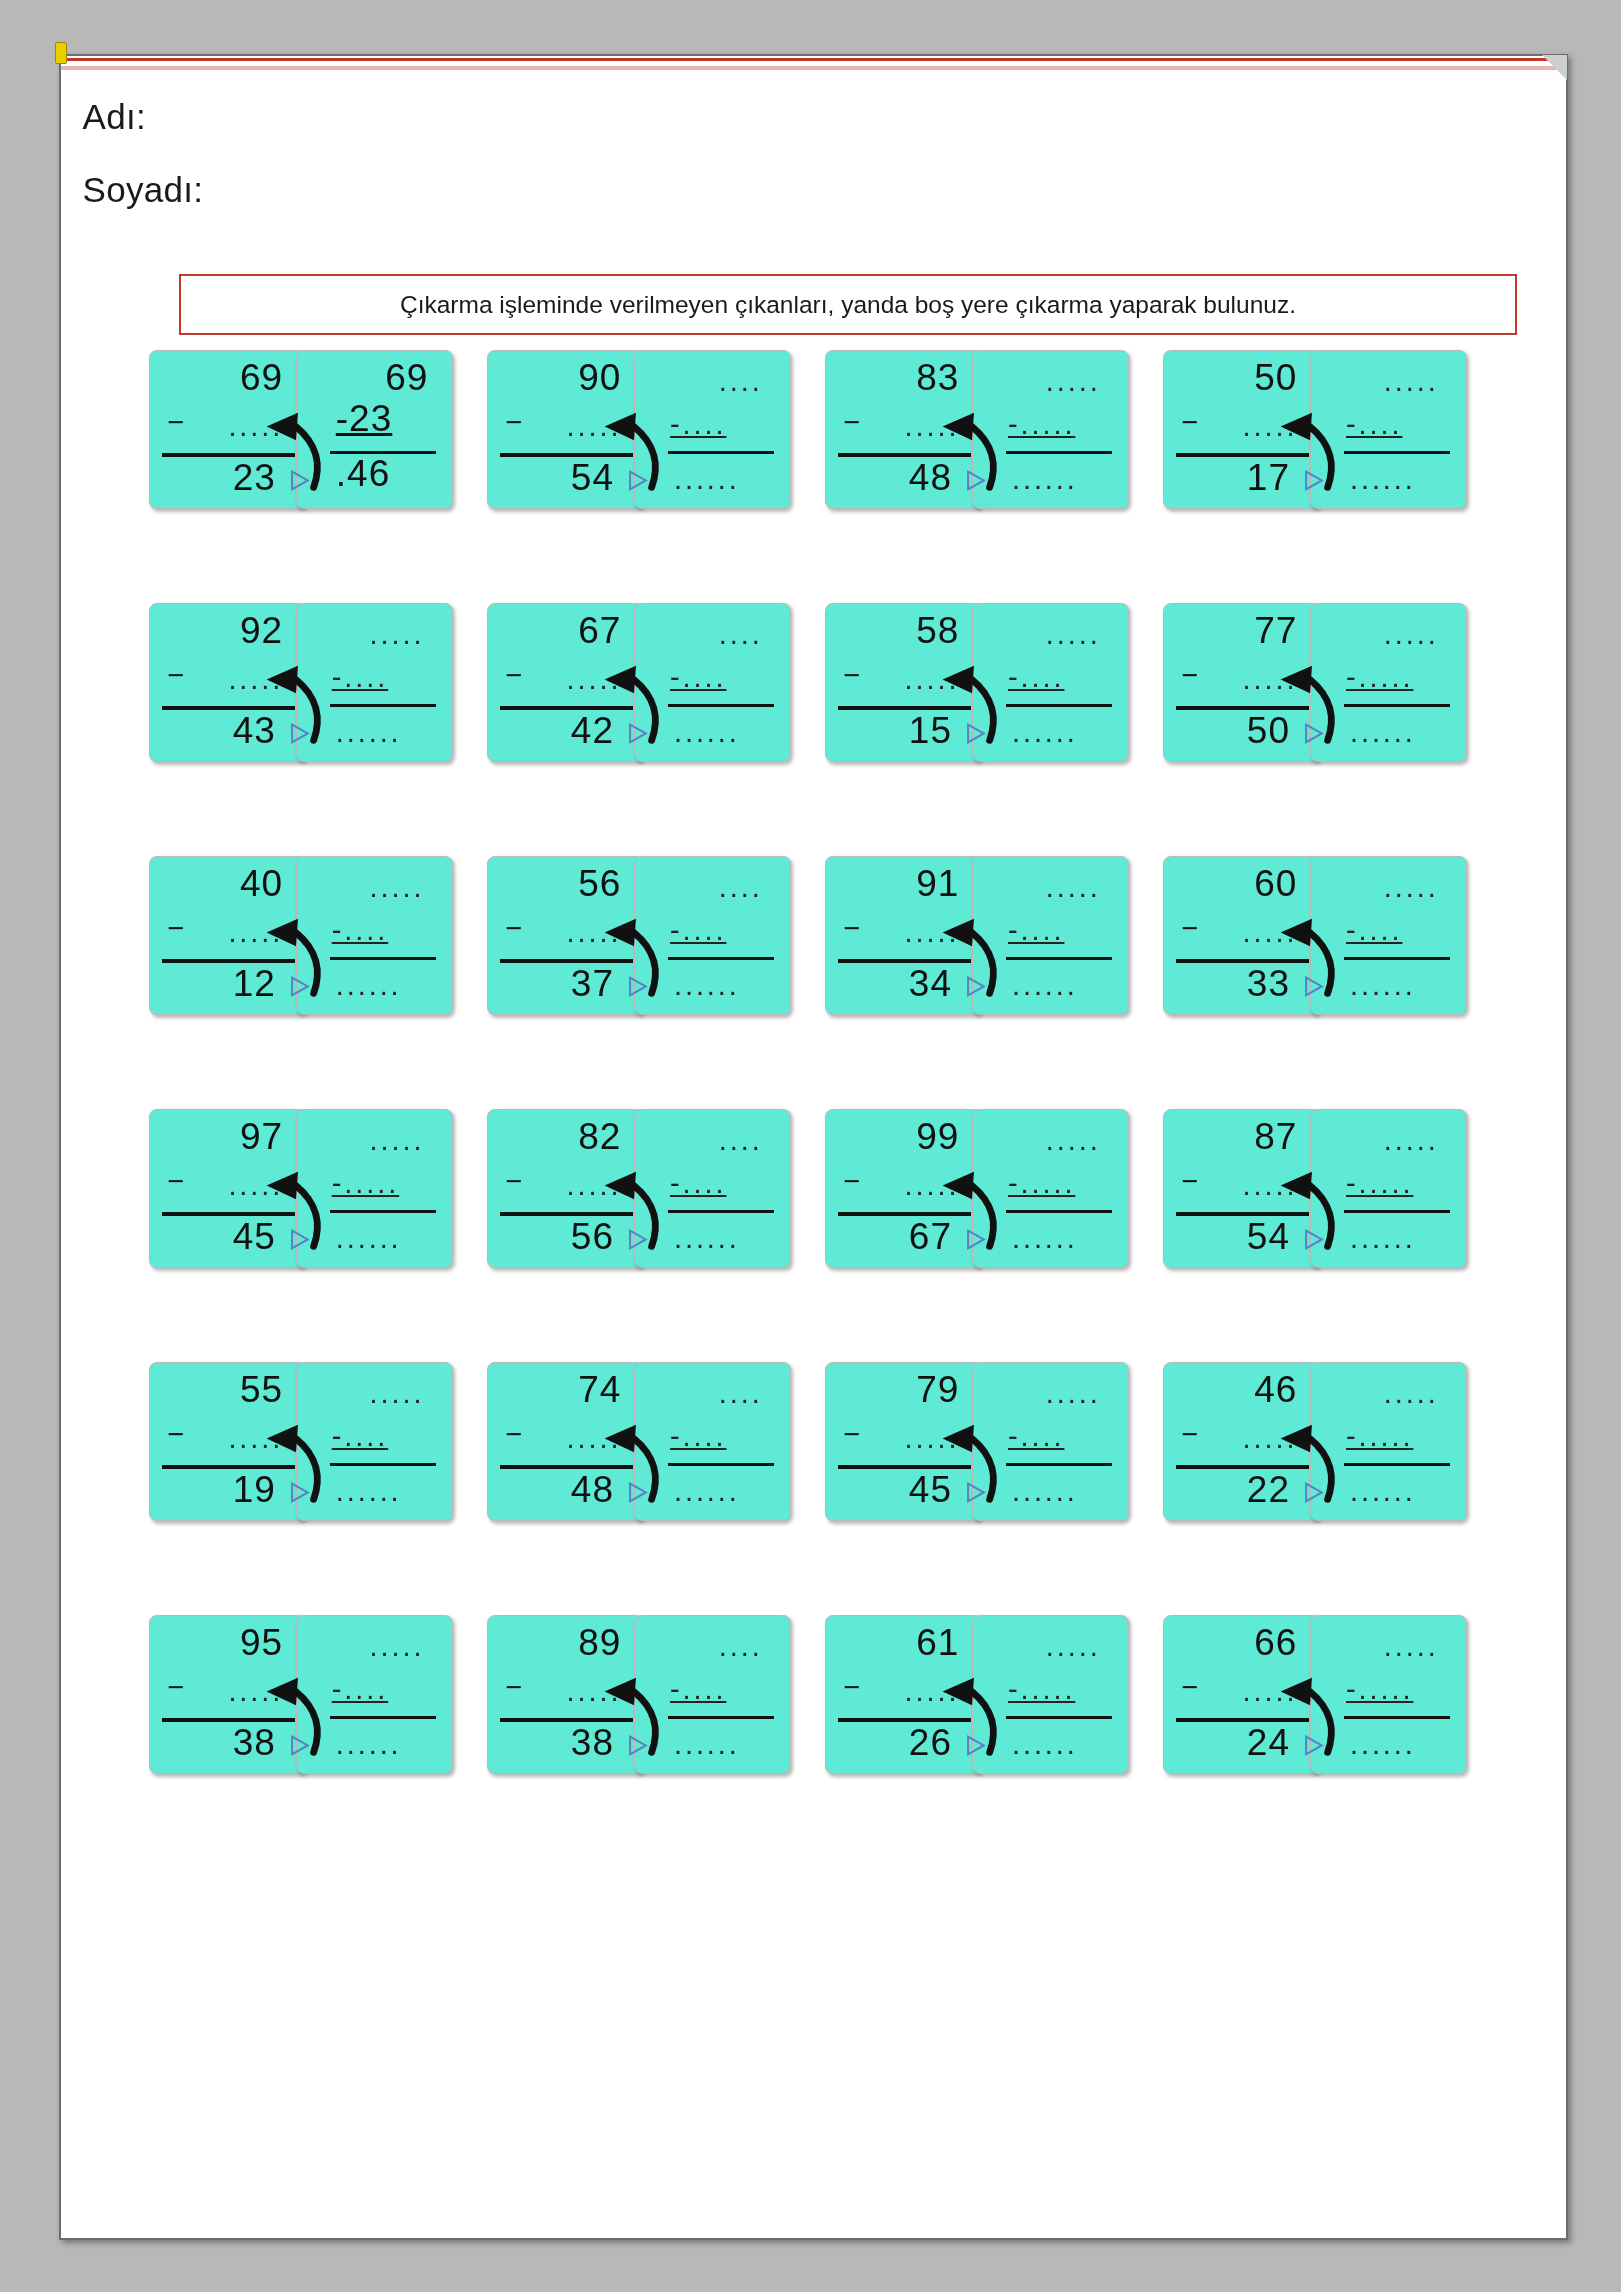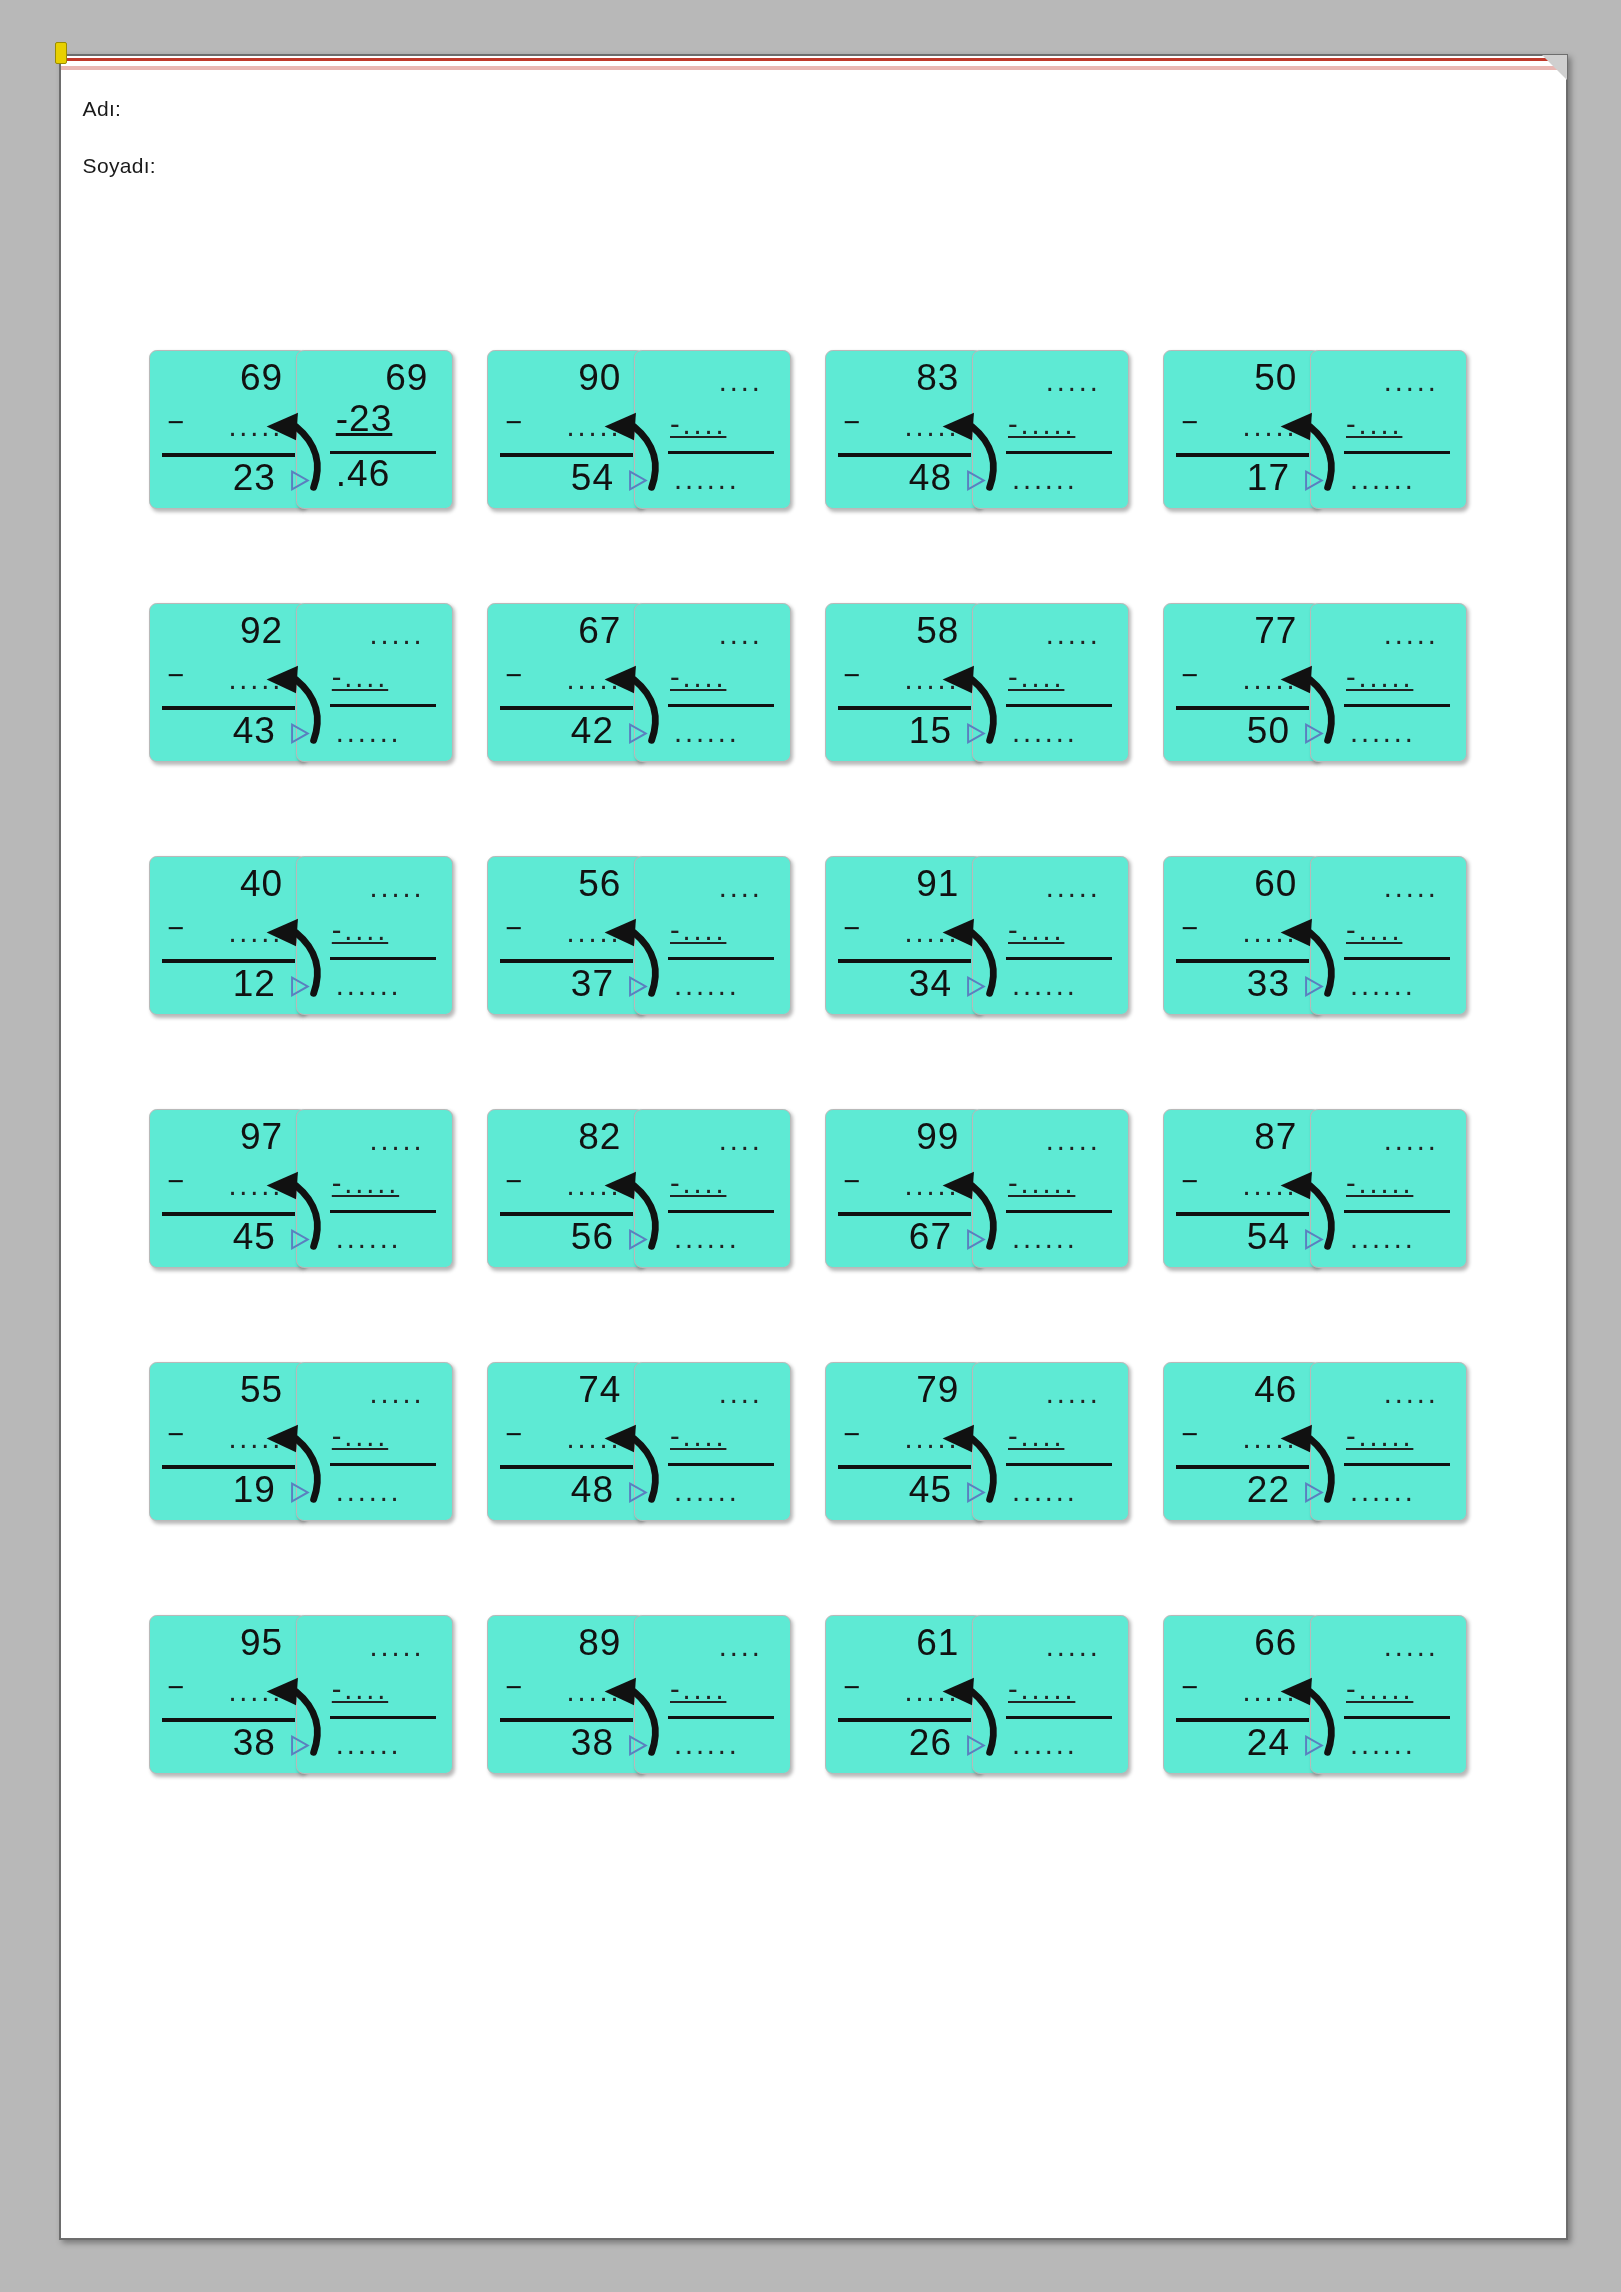--- a/index.html
+++ b/index.html
@@ -64,21 +64,21 @@
     border: 1px solid #9b8c00;
     border-radius: 2px;
   }
 
   
   .hdr-name-block {
     position: absolute;
     left: 21.6px;
     top: 41px;
     width: 284px;
-    font-size: 21px;
+    font-size: 35px;
     color: #1a1a1a;
   }
   .hdr-name-block .line { margin-bottom: 33px; letter-spacing: 0.3px;}
 
   .title-area {
     position: absolute;
     left: 323px;
     top: 27.4px;
     width: 1157px;
     text-align: center;
@@ -254,20 +254,23 @@
   </div>
   <div class="pin"></div>
   <div class="corner-fold"></div>
 
   <div class="hdr-name-block">
     <div class="line">Adı:</div>
     <div class="line">Soyadı:</div>
   </div>
 
 
+  <div class="instruction">
+    <span>Çıkarma işleminde verilmeyen çıkanları, yanda boş yere çıkarma yaparak bulunuz.</span>
+  </div>
 
   <div class="grid">
       <div class="row">
         <div class="cell c0">
           <div class="box left">
          <div class="num-top">69</div>
          <div class="minus-sign">−</div>
          <div class="num-mid">.....</div>
          <div class="bar"></div>
          <div class="num-bot">23</div>

